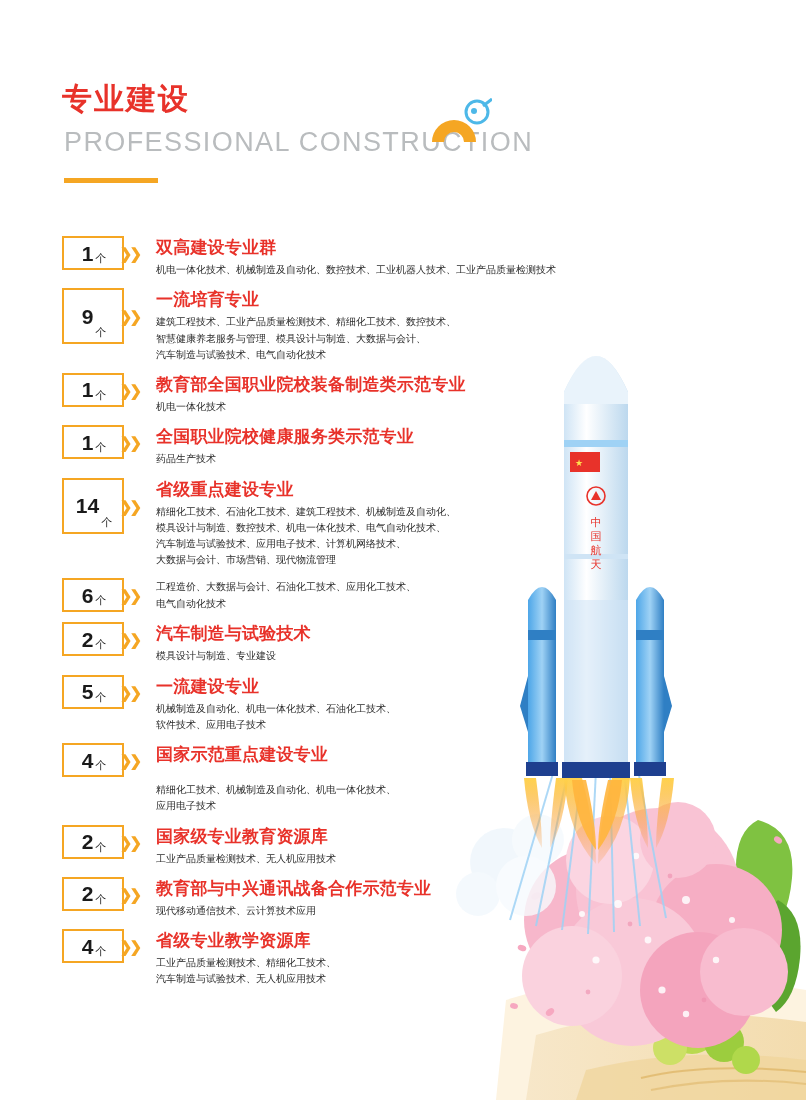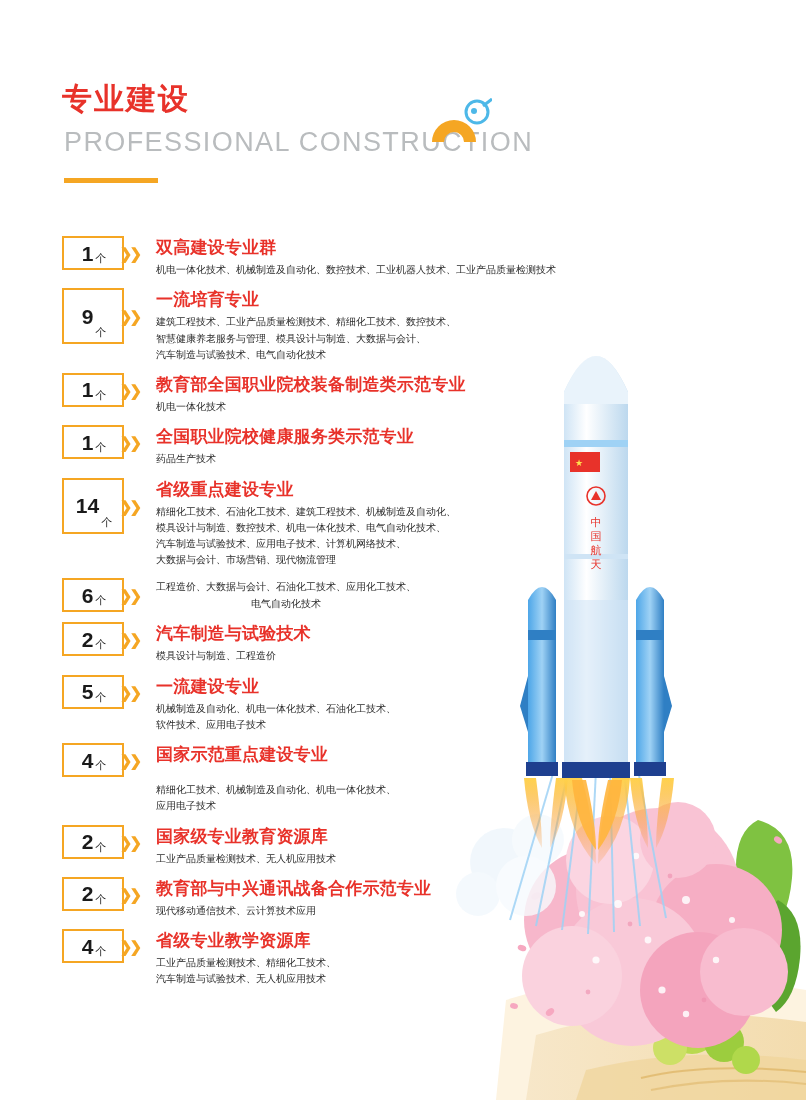--- a/index.html
+++ b/index.html
@@ -367,35 +367,35 @@
       </div>
       <div class="row">
         <div class="badge-wrap">
           <div class="badge">
             <span class="badge-num">6</span>
             <span class="badge-unit">个</span>
             <span class="chev">❯❯</span>
           </div>
         </div>
         <div class="content">
-          <div class="cat-items" style="white-space: pre-line; text-align: center;">工程造价、大数据与会计、石油化工技术、应用化工技术、
+          <div class="cat-items" style="white-space: pre-line;">工程造价、大数据与会计、石油化工技术、应用化工技术、
 电气自动化技术</div>
         </div>
       </div>
       <div class="row">
         <div class="badge-wrap">
           <div class="badge">
             <span class="badge-num">2</span>
             <span class="badge-unit">个</span>
             <span class="chev">❯❯</span>
           </div>
         </div>
         <div class="content">
           <div class="cat-title">汽车制造与试验技术</div>
-          <div class="cat-items" style="white-space: pre-line;">模具设计与制造、工程造价</div>
+          <div class="cat-items" style="white-space: pre-line;">模具设计与制造、专业建设</div>
         </div>
       </div>
       <div class="row">
         <div class="badge-wrap">
           <div class="badge">
             <span class="badge-num">5</span>
             <span class="badge-unit">个</span>
             <span class="chev">❯❯</span>
           </div>
         </div>

